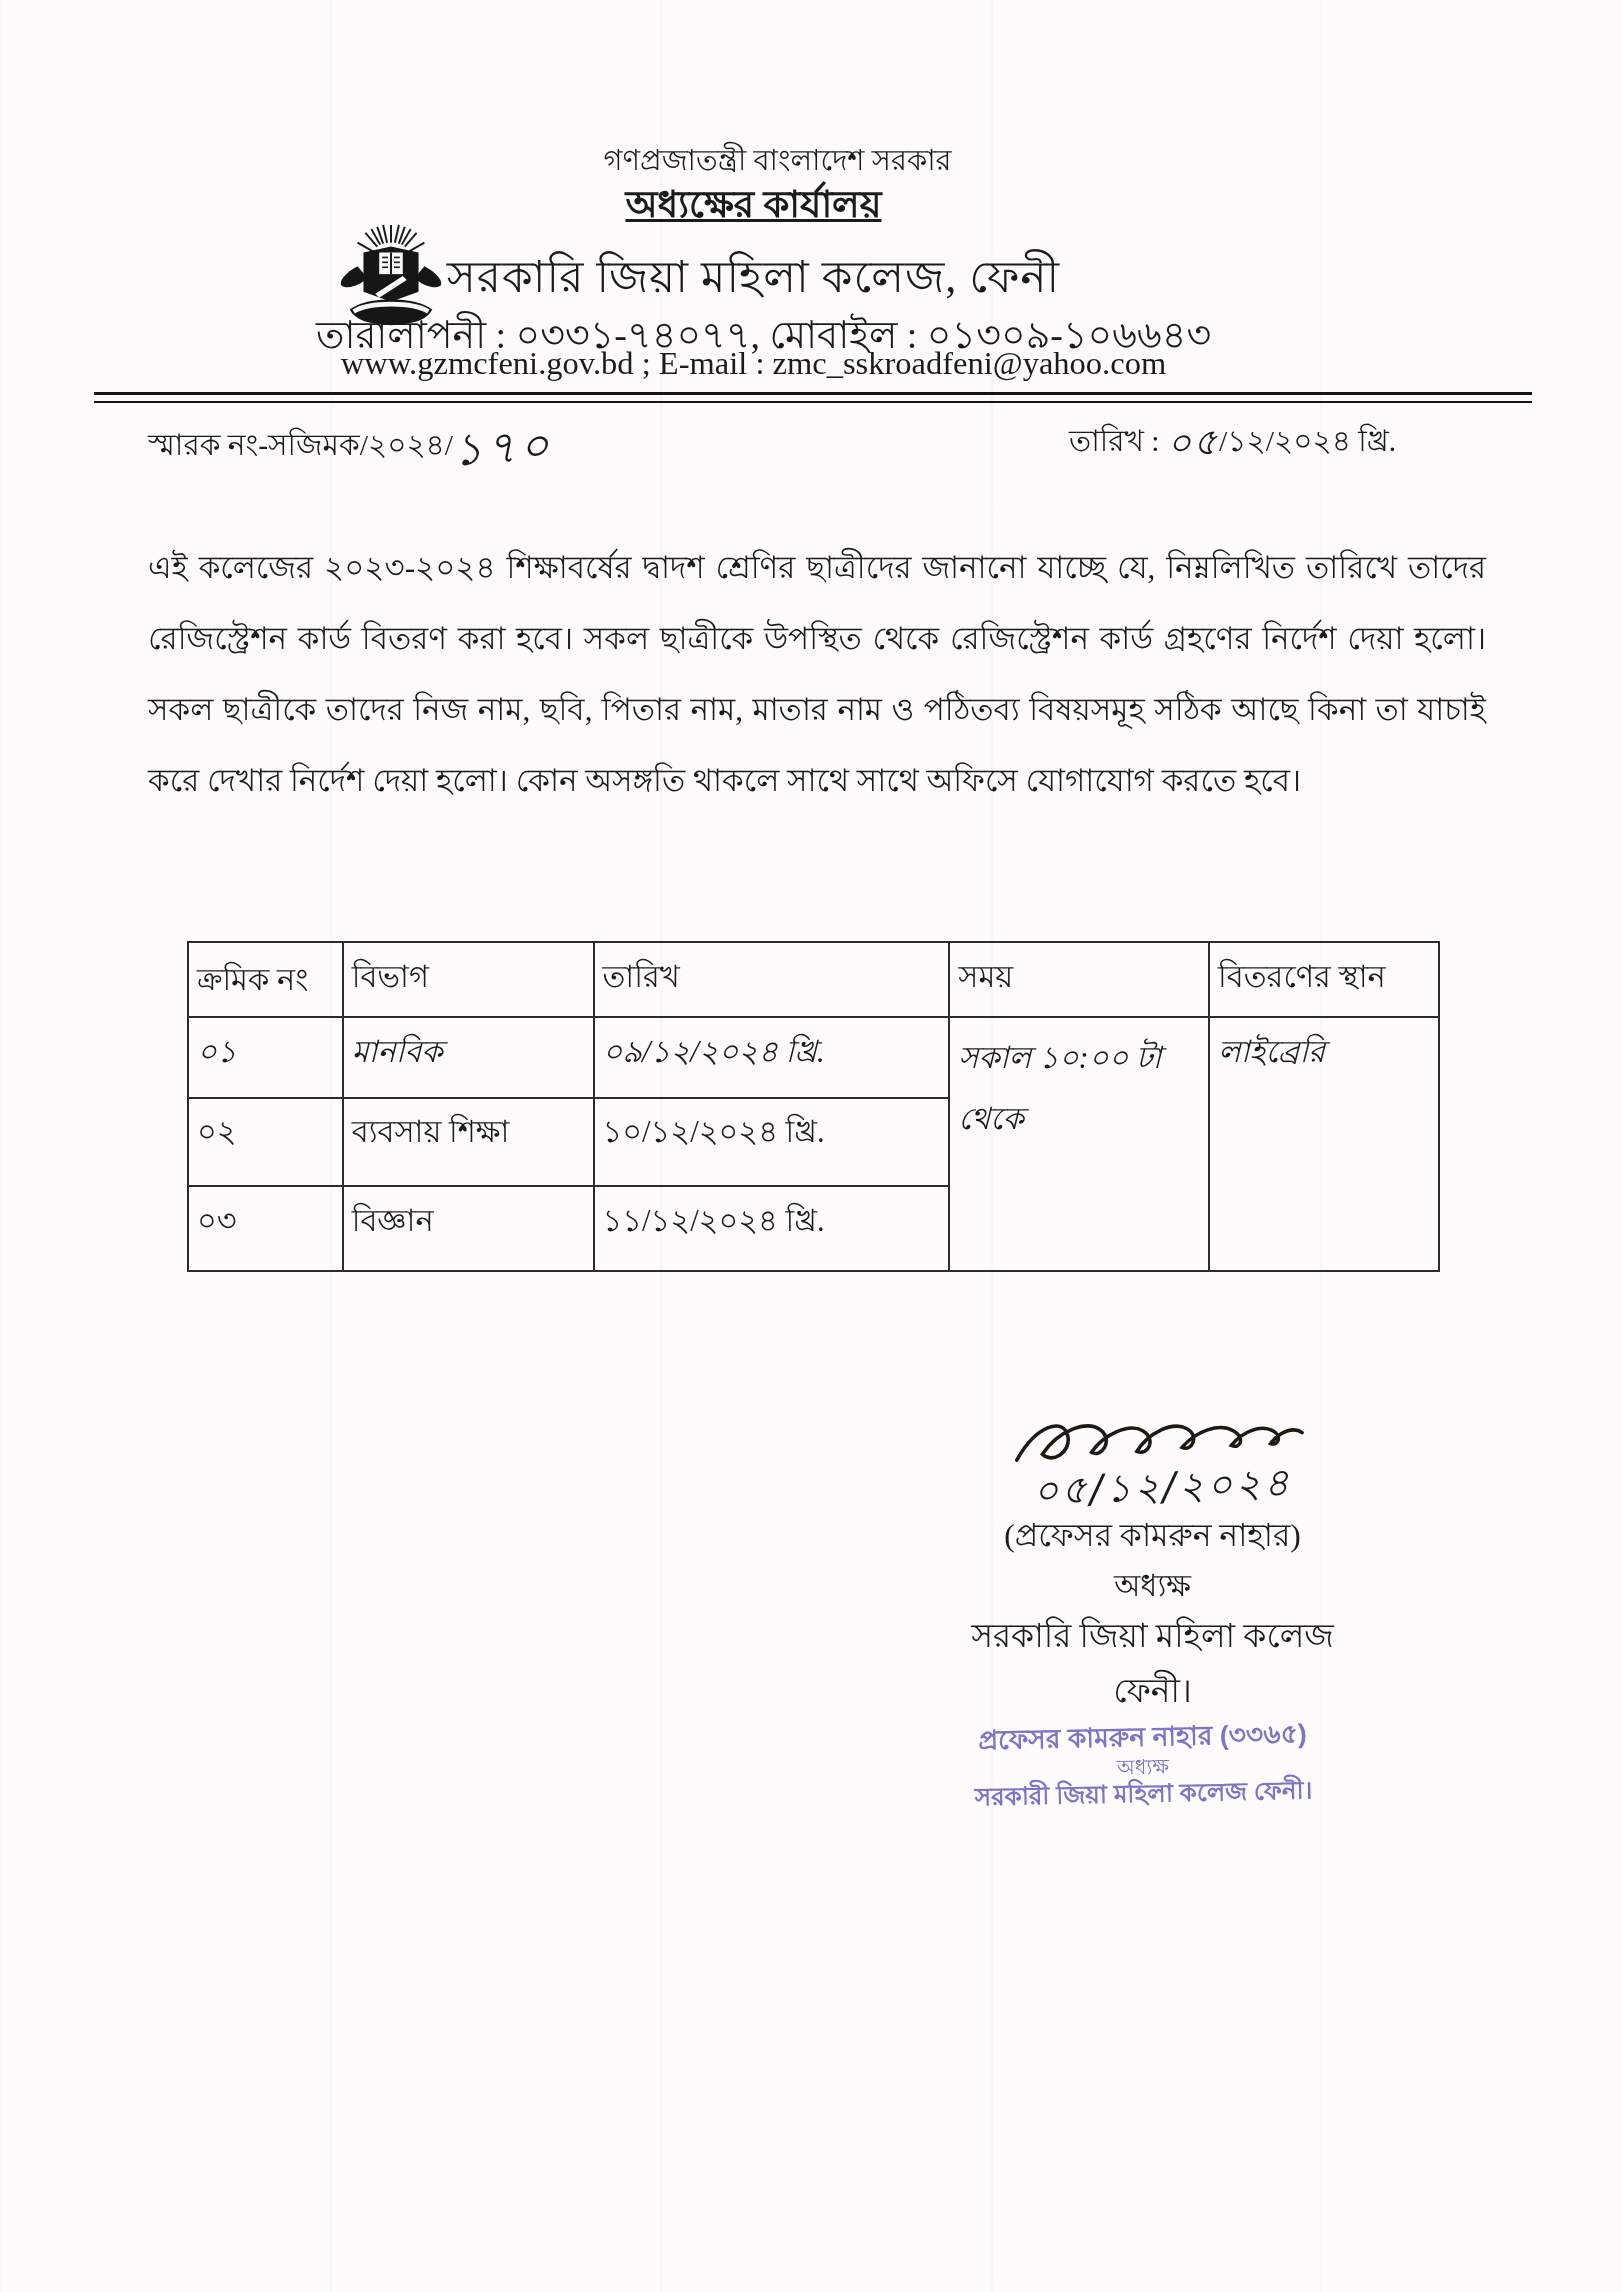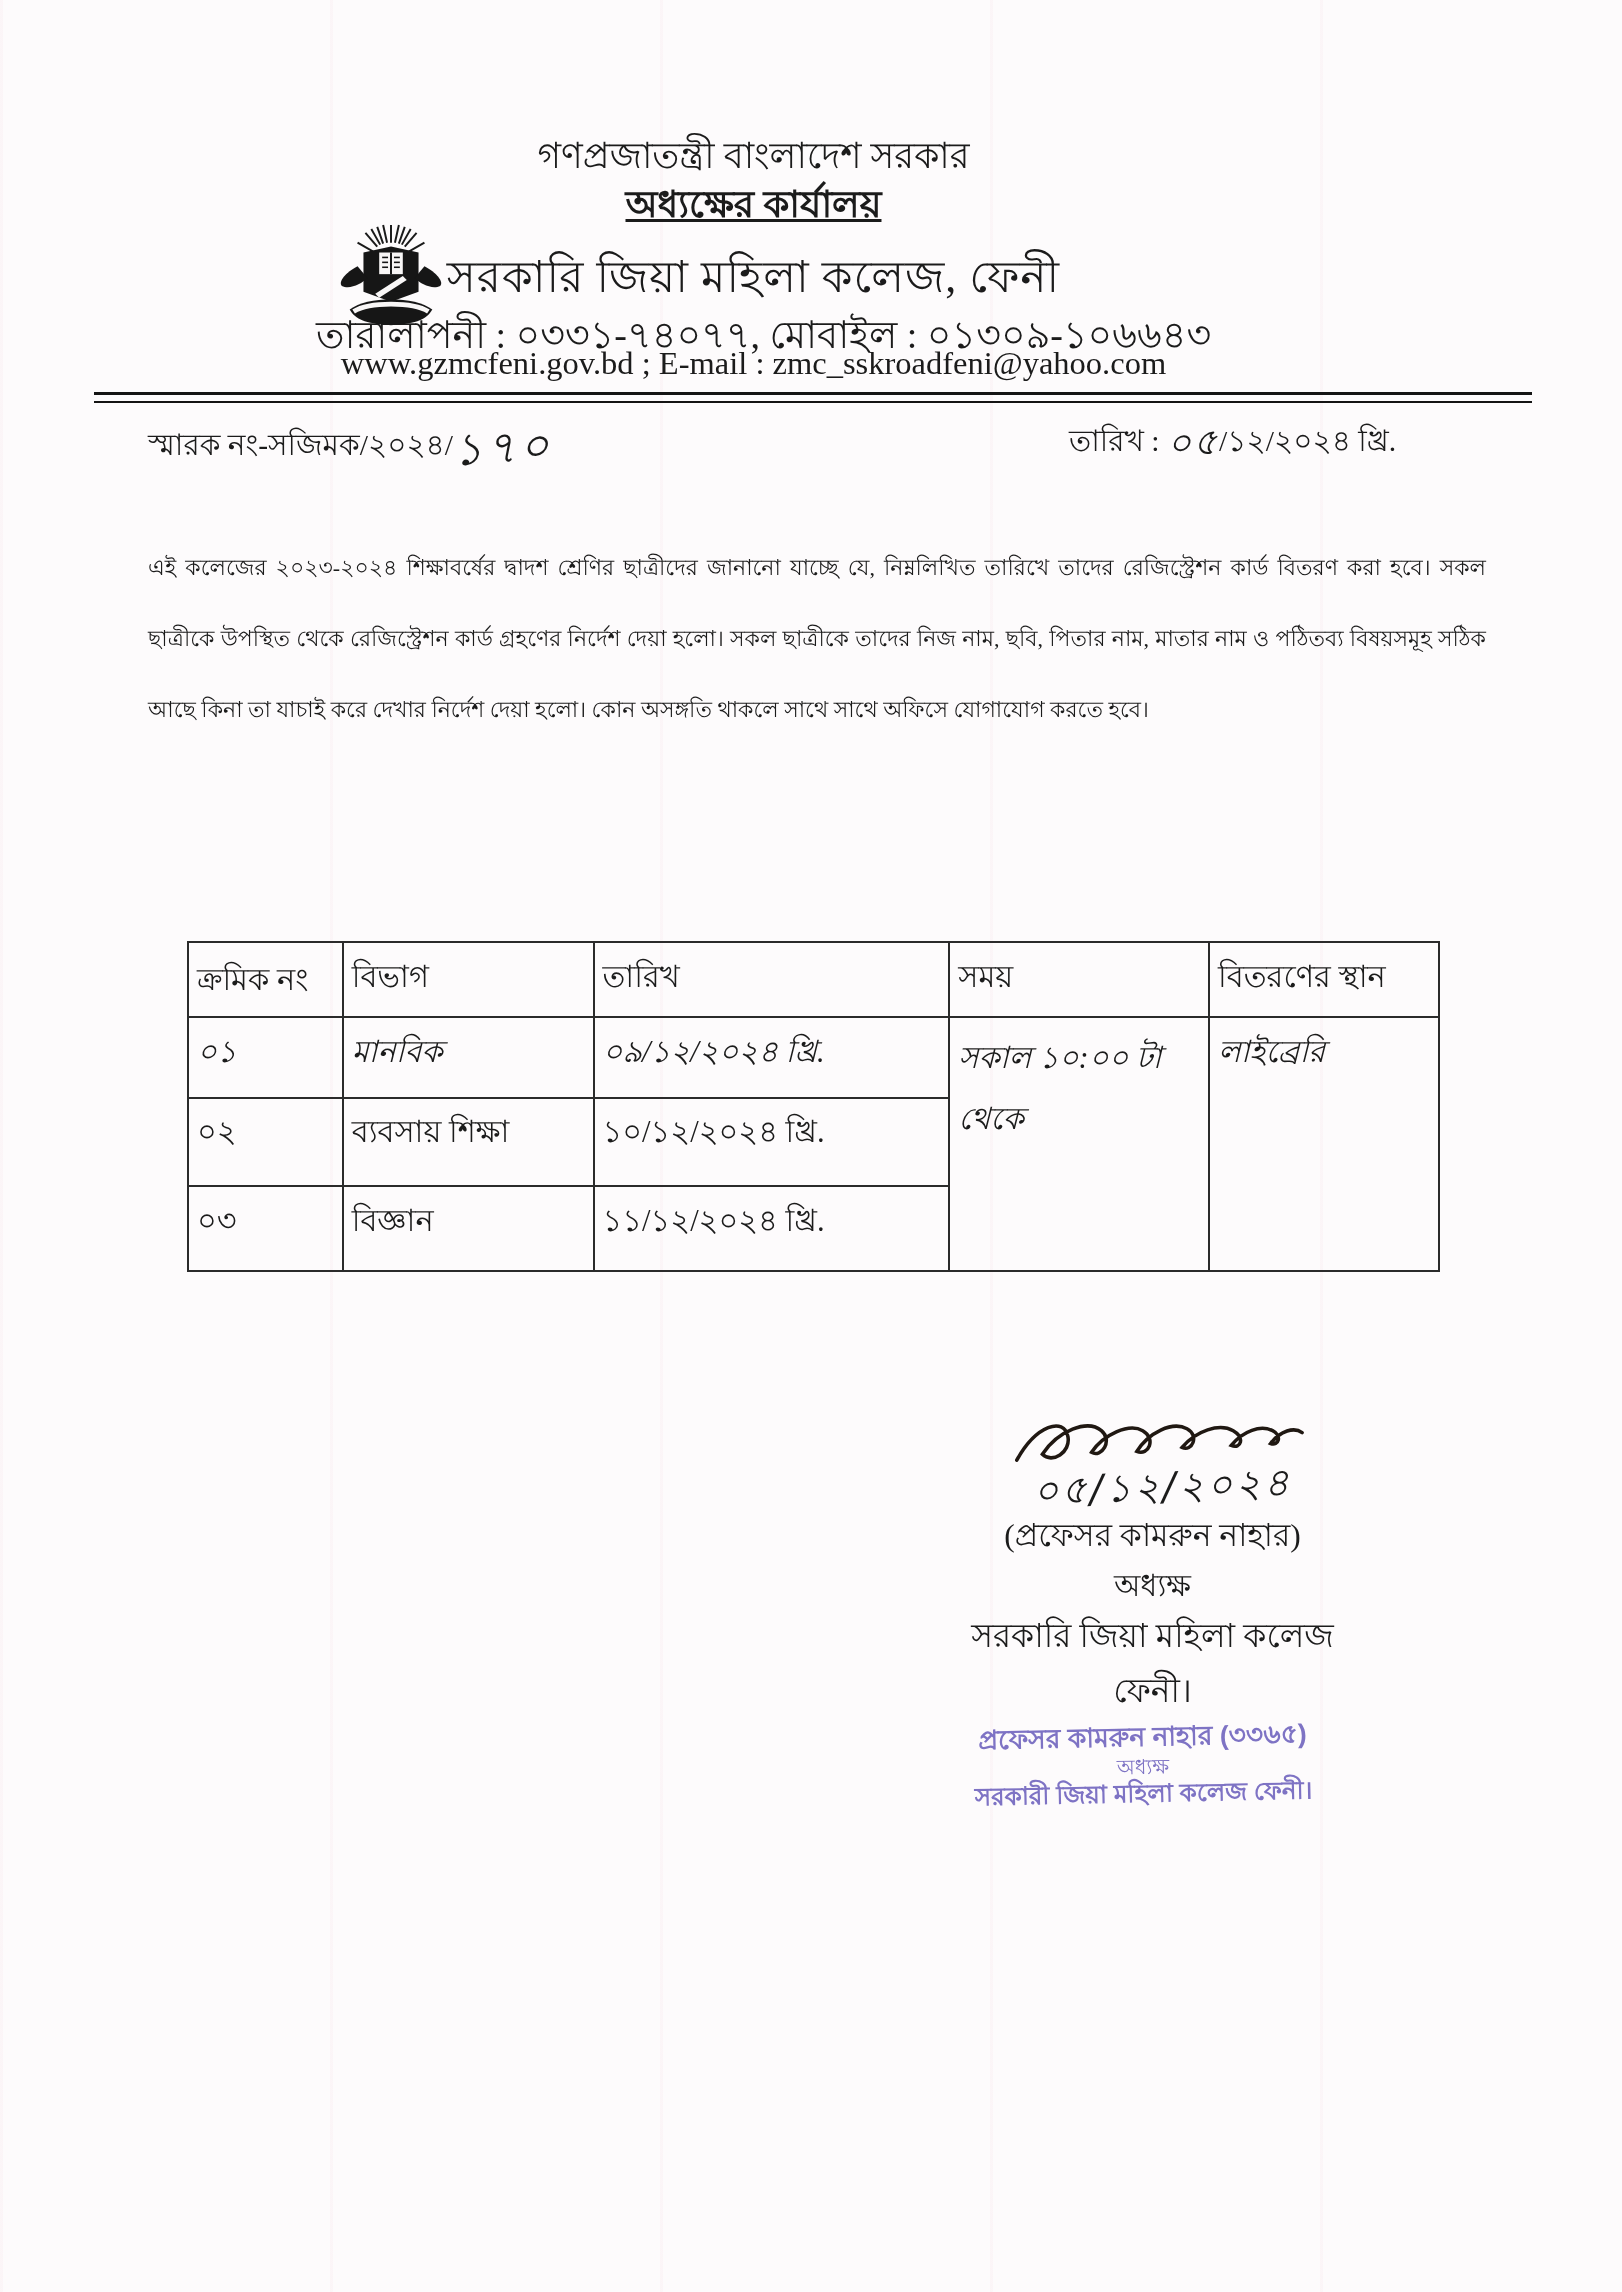--- a/index.html
+++ b/index.html
@@ -11,37 +11,37 @@
   }
   .page{
     position:relative;width:1622px;height:2292px;overflow:hidden;
     background:#fdfbfc;
     background-image:repeating-linear-gradient(90deg,
       rgba(238,196,210,0.10) 0px, rgba(238,196,210,0.10) 3px,
       rgba(0,0,0,0) 3px, rgba(0,0,0,0) 330px);
   }
   .abs{position:absolute;}
   .center-band{left:0;width:1507px;text-align:center;}
-  .govt-line{top:128px;font-size:36px;}
+  .govt-line{top:137px;font-size:29px;padding-left:24px;}
   .office-line{top:175px;font-size:37px;font-weight:bold;text-decoration:underline;}
   .college-name{top:244px;font-size:44px;font-weight:normal;letter-spacing:1px;}
   .phone-line{top:305px;font-size:38px;margin-left:10px;}
   .web-line{top:345px;font-size:32.5px;font-family:"Liberation Serif","DejaVu Serif",serif;}
   .logo{left:328px;top:223px;width:126px;height:120px;}
   .rule-double{left:94px;top:392px;width:1438px;height:5.9px;
     border-top:3px solid #141414;border-bottom:2px solid #141414;}
   .memo-line{left:148px;top:422px;font-size:29.6px;}
   .handwrite{font-family:"DejaVu Sans","Liberation Sans",sans-serif;
     font-style:italic;display:inline-block;}
   .memo-number{font-size:45px;transform:rotate(-3deg) translateY(2px);letter-spacing:3.9px;line-height:29.6px;vertical-align:-5.9px;}
   .date-line{top:418px;left:1069px;width:453px;font-size:29.6px;}
   .date-day{font-size:37px;transform:rotate(-2deg);vertical-align:-3.9px;line-height:29.6px;letter-spacing:2px;}
   .notice-title{top:465px;font-size:37px;font-weight:bold;}
   .notice-title span{text-decoration:underline;text-decoration-thickness:3px;text-underline-offset:8.9px;}
-  .body-para{left:148px;top:532px;width:1338px;font-size:22px;line-height:71px;
+  .body-para{left:148px;top:532px;width:1338px;font-size:31px;line-height:71px;
     text-align:justify;text-justify:inter-word;}
   .table-wrap{left:187px;top:941px;}
   table.sched{border-collapse:collapse;table-layout:fixed;}
   table.sched td,table.sched th{
     border:2px solid #2b2b2b;font-size:30.5px;font-weight:normal;
     vertical-align:top;padding:9.9px 7.9px 7.9px 7.9px;text-align:left;background:transparent;}
   th.h-serial{width:137px;padding-left:19.7px;line-height:55px;text-align:left;}
   th.h-dept{width:233px;text-align:center;}
   th.h-date{width:338px;text-align:center;}
   th.h-time{width:242px;text-align:center;}

